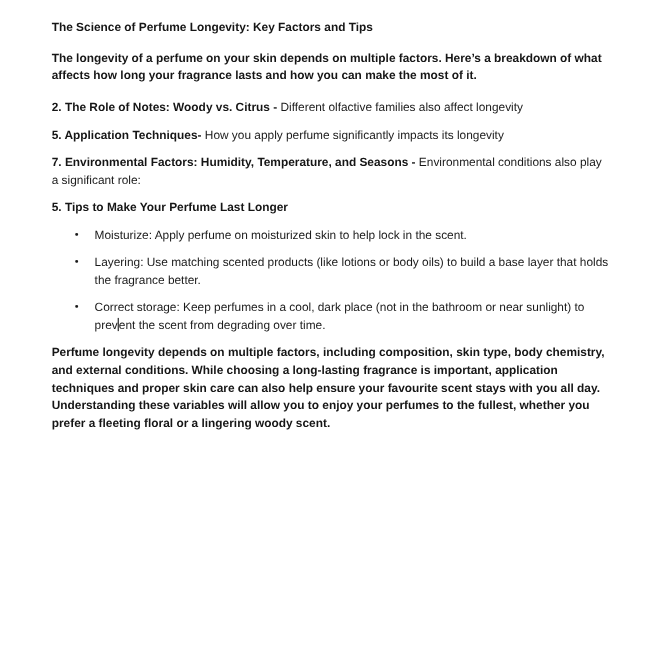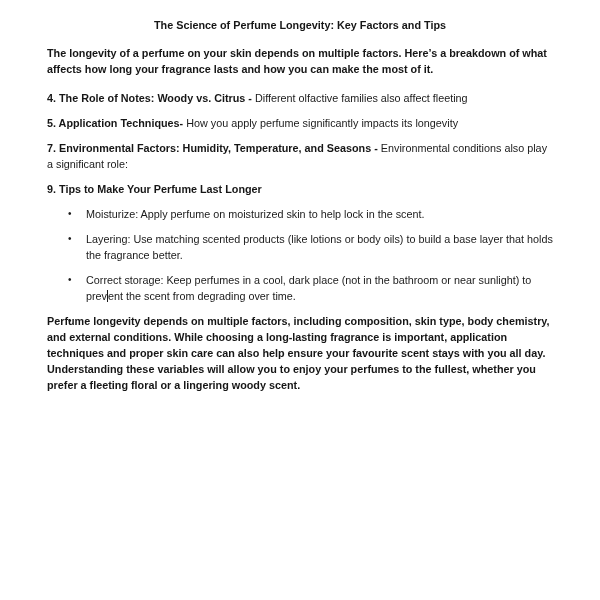--- a/index.html
+++ b/index.html
@@ -13,21 +13,20 @@
     background: #ffffff;
     padding: 17px 47px 0 47px;
     overflow: hidden;
     color: #1a1a1a;
     font-size: 10.8px;
     line-height: 16px;
     -webkit-font-smoothing: antialiased;
   }
   .doc-title {
     font-weight: 700;
-    text-align: center;
     margin-bottom: 12px;
     color: #161616;
   }
   p.para { margin-bottom: 9px; }
   p.intro, p.conclusion { font-weight: 700; color: #161616; }
   p.intro { margin-bottom: 13px; }
   .lead { font-weight: 700; color: #161616; }
   .tips-heading { font-weight: 700; color: #161616; margin-bottom: 9px; }
   ul.tips-list { list-style: none; margin: 0 0 9px 0; }
   ul.tips-list li {
@@ -54,34 +53,34 @@
 <body>
 
 <div class="page">
 
   <div class="doc-title">The Science of Perfume Longevity: Key Factors and Tips</div>
 
   <p class="para intro">The longevity of a perfume on your skin depends on multiple factors. Here’s a breakdown of what affects how long your fragrance lasts and how you can make the most of it.</p>
 
 
   <p class="para">
-    <span class="lead">4. The Role of Notes: Woody vs. Citrus - </span><span>Different olfactive families also affect fleeting</span>
+    <span class="lead">2. The Role of Notes: Woody vs. Citrus - </span><span>Different olfactive families also affect longevity</span>
   </p>
 
 
 
   <p class="para">
     <span class="lead">5. Application Techniques-</span><span> How you apply perfume significantly impacts its longevity</span>
   </p>
 
   <p class="para">
     <span class="lead">7. Environmental Factors: Humidity, Temperature, and Seasons - </span><span>Environmental conditions also play a significant role:</span>
   </p>
 
-  <p class="tips-heading">9. Tips to Make Your Perfume Last Longer</p>
+  <p class="tips-heading">5. Tips to Make Your Perfume Last Longer</p>
 
   <ul class="tips-list">
     <li>
       <span class="bullet">•</span><span>Moisturize: Apply perfume on moisturized skin to help lock in the scent.</span>
     </li>
     <li>
       <span class="bullet">•</span><span>Layering: Use matching scented products (like lotions or body oils) to build a base layer that holds the fragrance better.</span>
     </li>
     <li>
       <span class="bullet">•</span><span>Correct storage: Keep perfumes in a cool, dark place (not in the bathroom or near sunlight) to prev</span><span class="caret"></span><span>ent the scent from degrading over time.</span>

